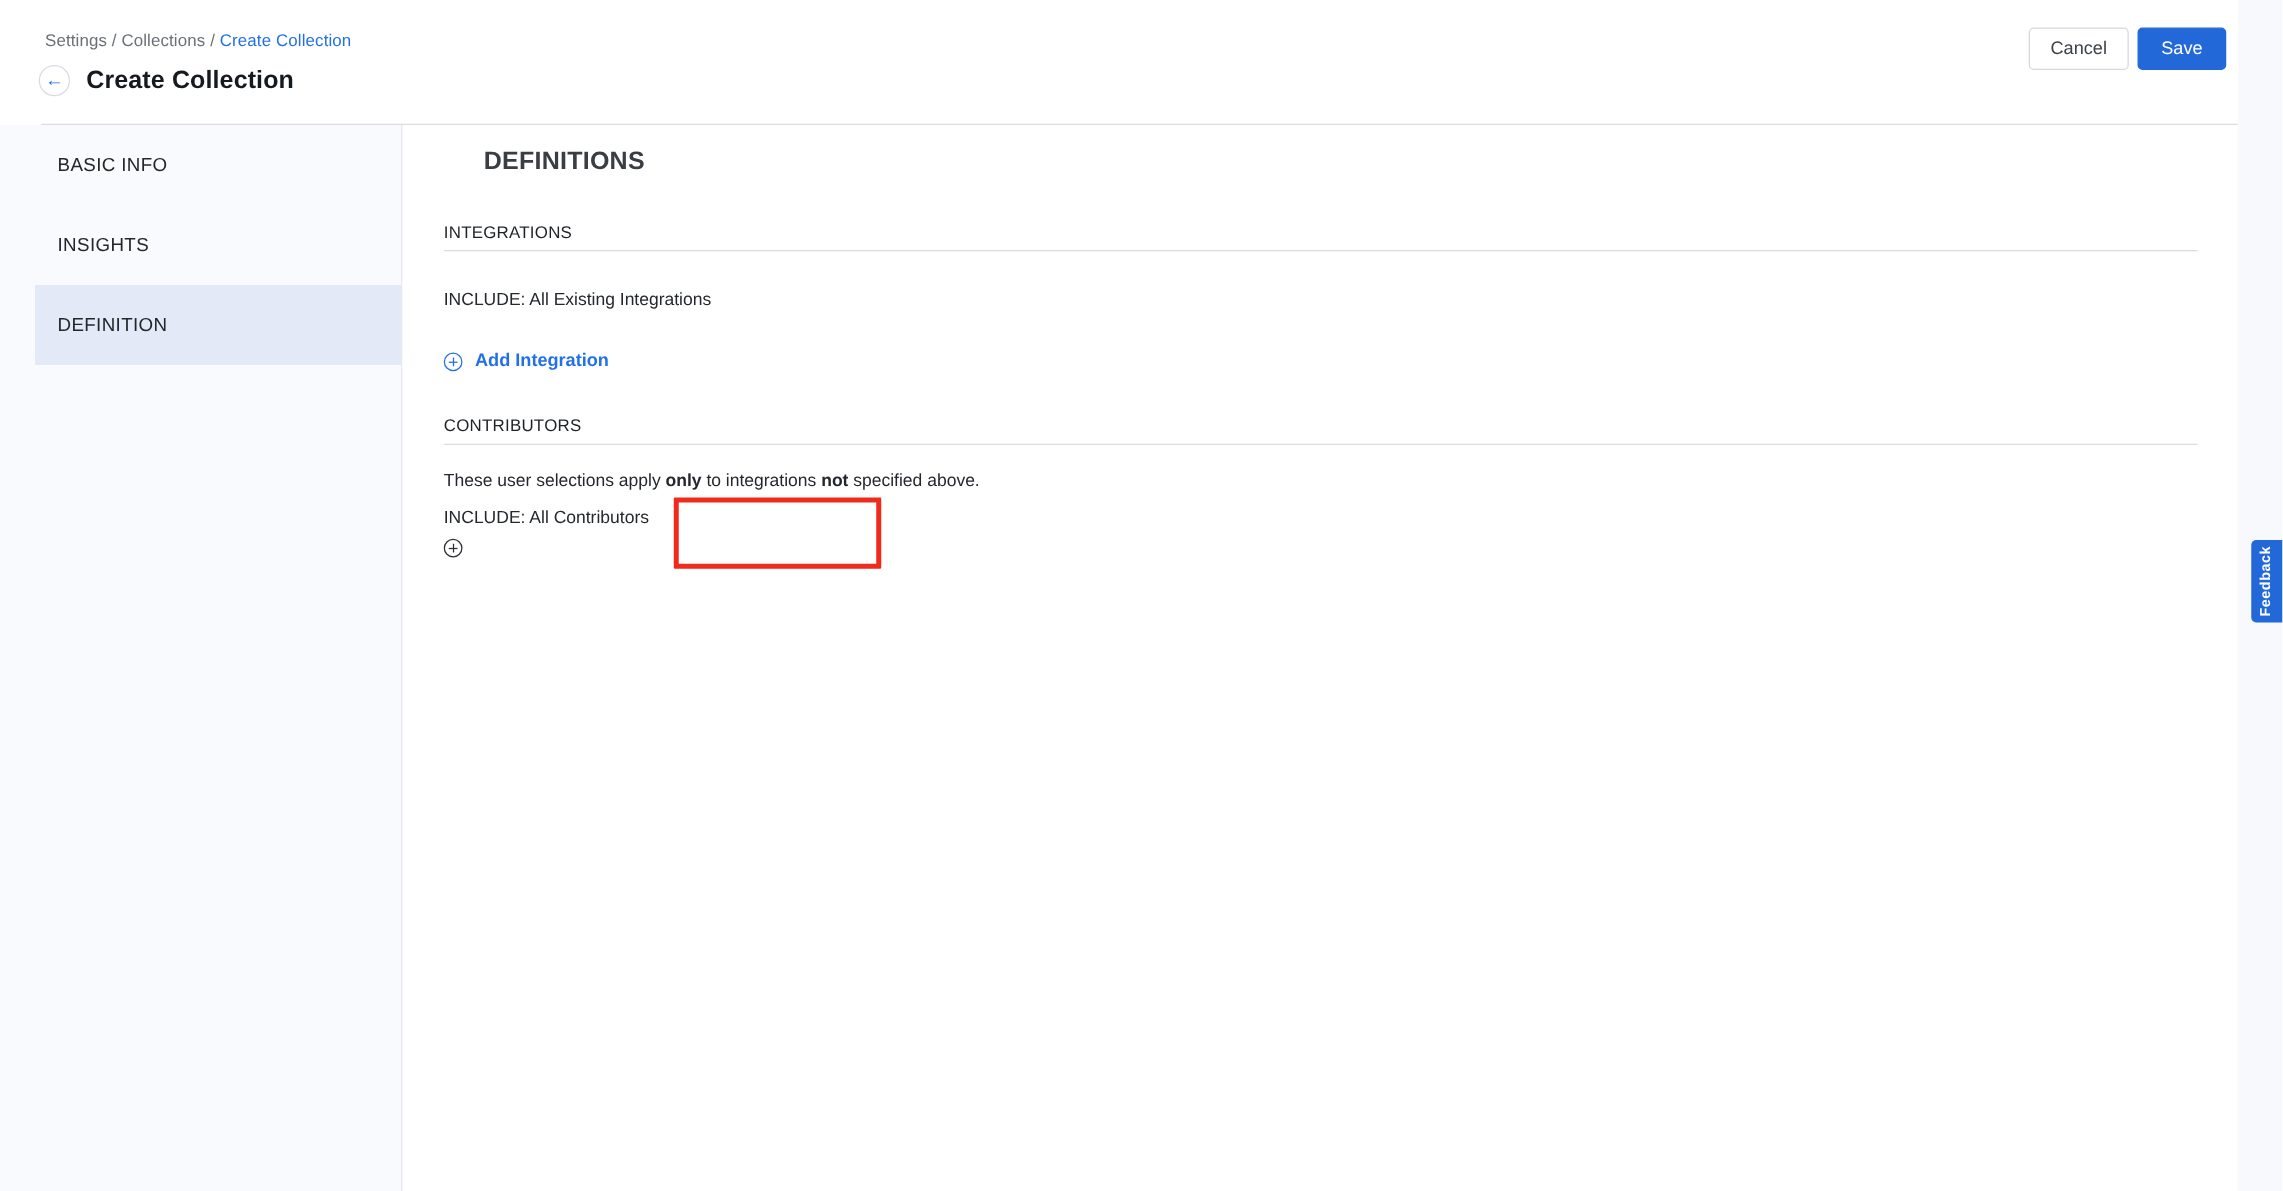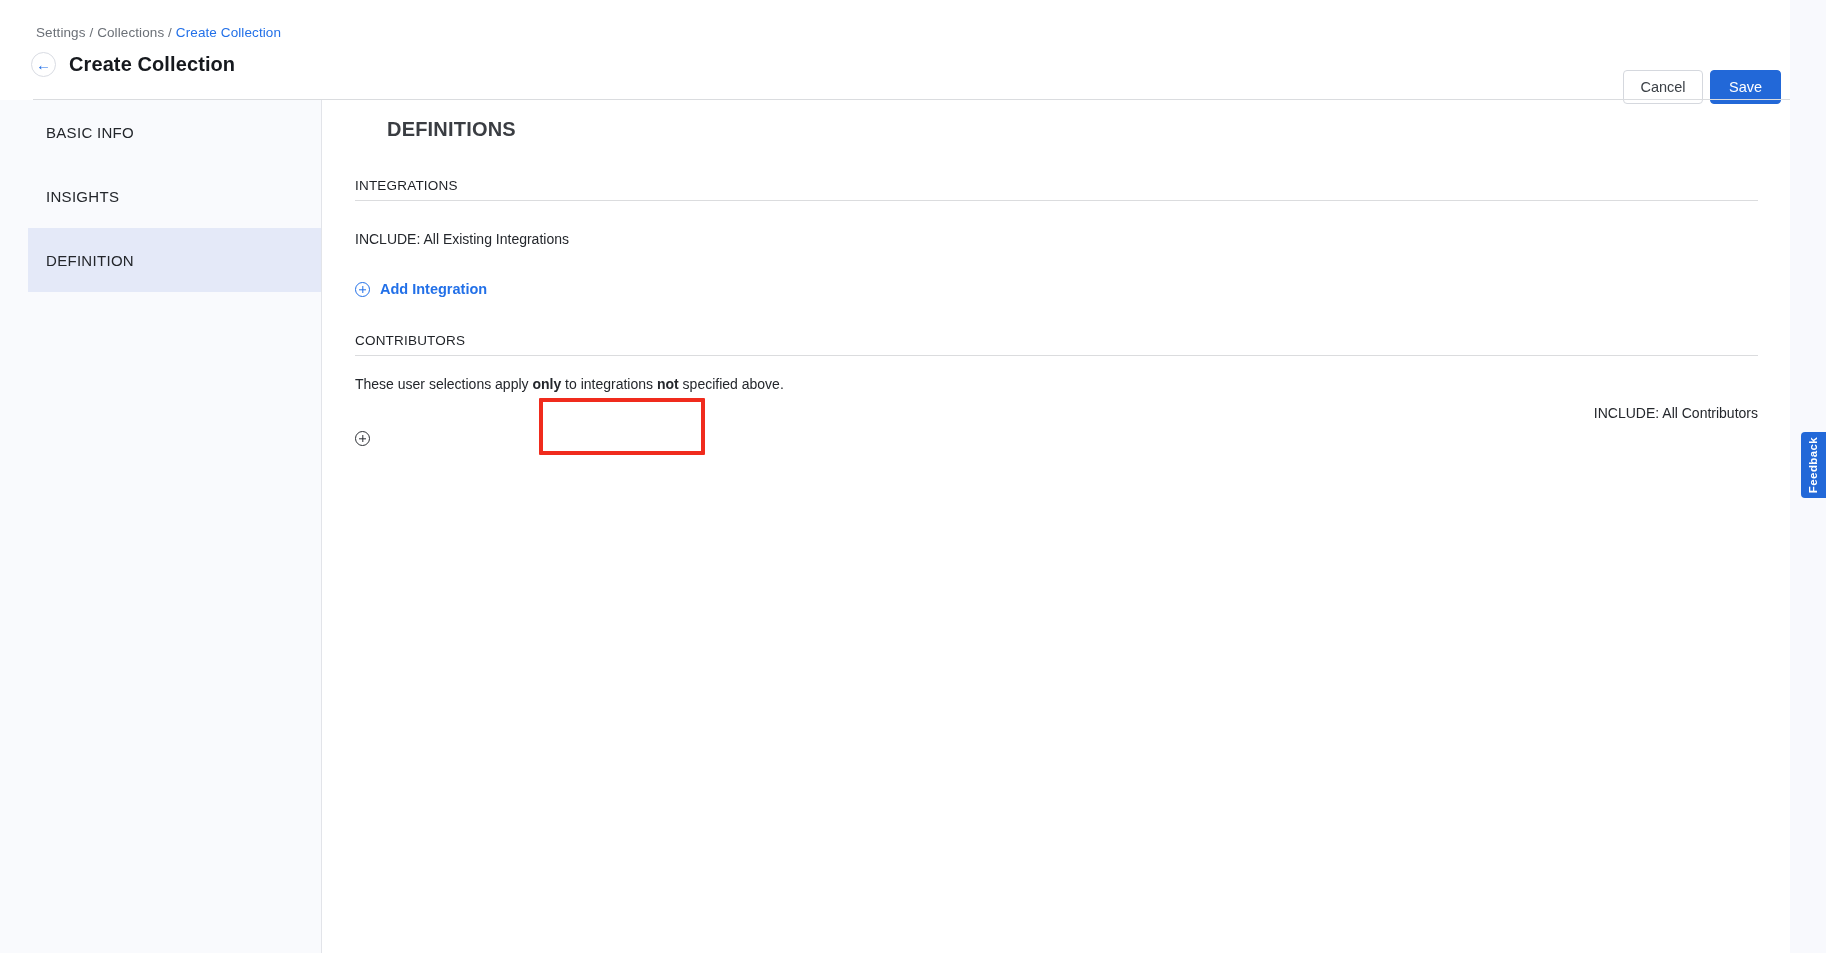--- a/index.html
+++ b/index.html
@@ -48,21 +48,21 @@
   .page-title {
     font-size:20px; font-weight:700; color:#16191e; letter-spacing:.1px;
   }
   .header-actions {
     position:absolute; top:22px; right:9px;
     display:flex; gap:7px;
   }
   .btn {
     height:34px; border-radius:4px; font-size:14.5px;
     display:flex; align-items:center; justify-content:center;
-    cursor:pointer; font-family:"Liberation Sans", sans-serif;margin-top:48px;
+    cursor:pointer; font-family:"Liberation Sans", sans-serif;
   }
   .btn-cancel {
     width:80px; background:#ffffff; border:1px solid #d5d8de; color:#3b4046;
   }
   .btn-save {
     width:71px; background:#2268d8; border:1px solid #2268d8; color:#ffffff;
   }
 
   
   .page-body { flex:1 1 auto; display:flex; min-height:0; }
@@ -106,21 +106,21 @@
     content:""; position:absolute; background:currentColor;
   }
   .plus-icon::before { left:50%; top:3px; bottom:3px; width:1.4px; transform:translateX(-50%); }
   .plus-icon::after  { top:50%; left:3px; right:3px; height:1.4px; transform:translateY(-50%); }
   .plus-blue { color:#2270e8; }
   .plus-dark { color:#2c2f34; }
   .add-link { font-size:14.5px; font-weight:600; color:#2270e8; cursor:pointer; }
 
   .contrib-note { font-size:14px; color:#24272c; margin-top:19px; line-height:18px; }
   .contrib-note .seg-bold { font-weight:700; }
-  .include-line.second { margin-top:11px;text-align:right; }
+  .include-line.second { margin-top:11px; }
   .add-row.contrib { margin-top:9px; gap:9px; }
   .add-parts { font-size:14px; line-height:19px; }
   .add-parts .seg-bold { font-weight:700; color:#1f2227; }
   .add-parts .inline-link { color:#2270e8; font-weight:600; cursor:pointer; }
 
   
   .annotation-box {
     position:absolute; left:539px; top:398px;
     width:166px; height:57px;
     border:4px solid #f02b1d;

